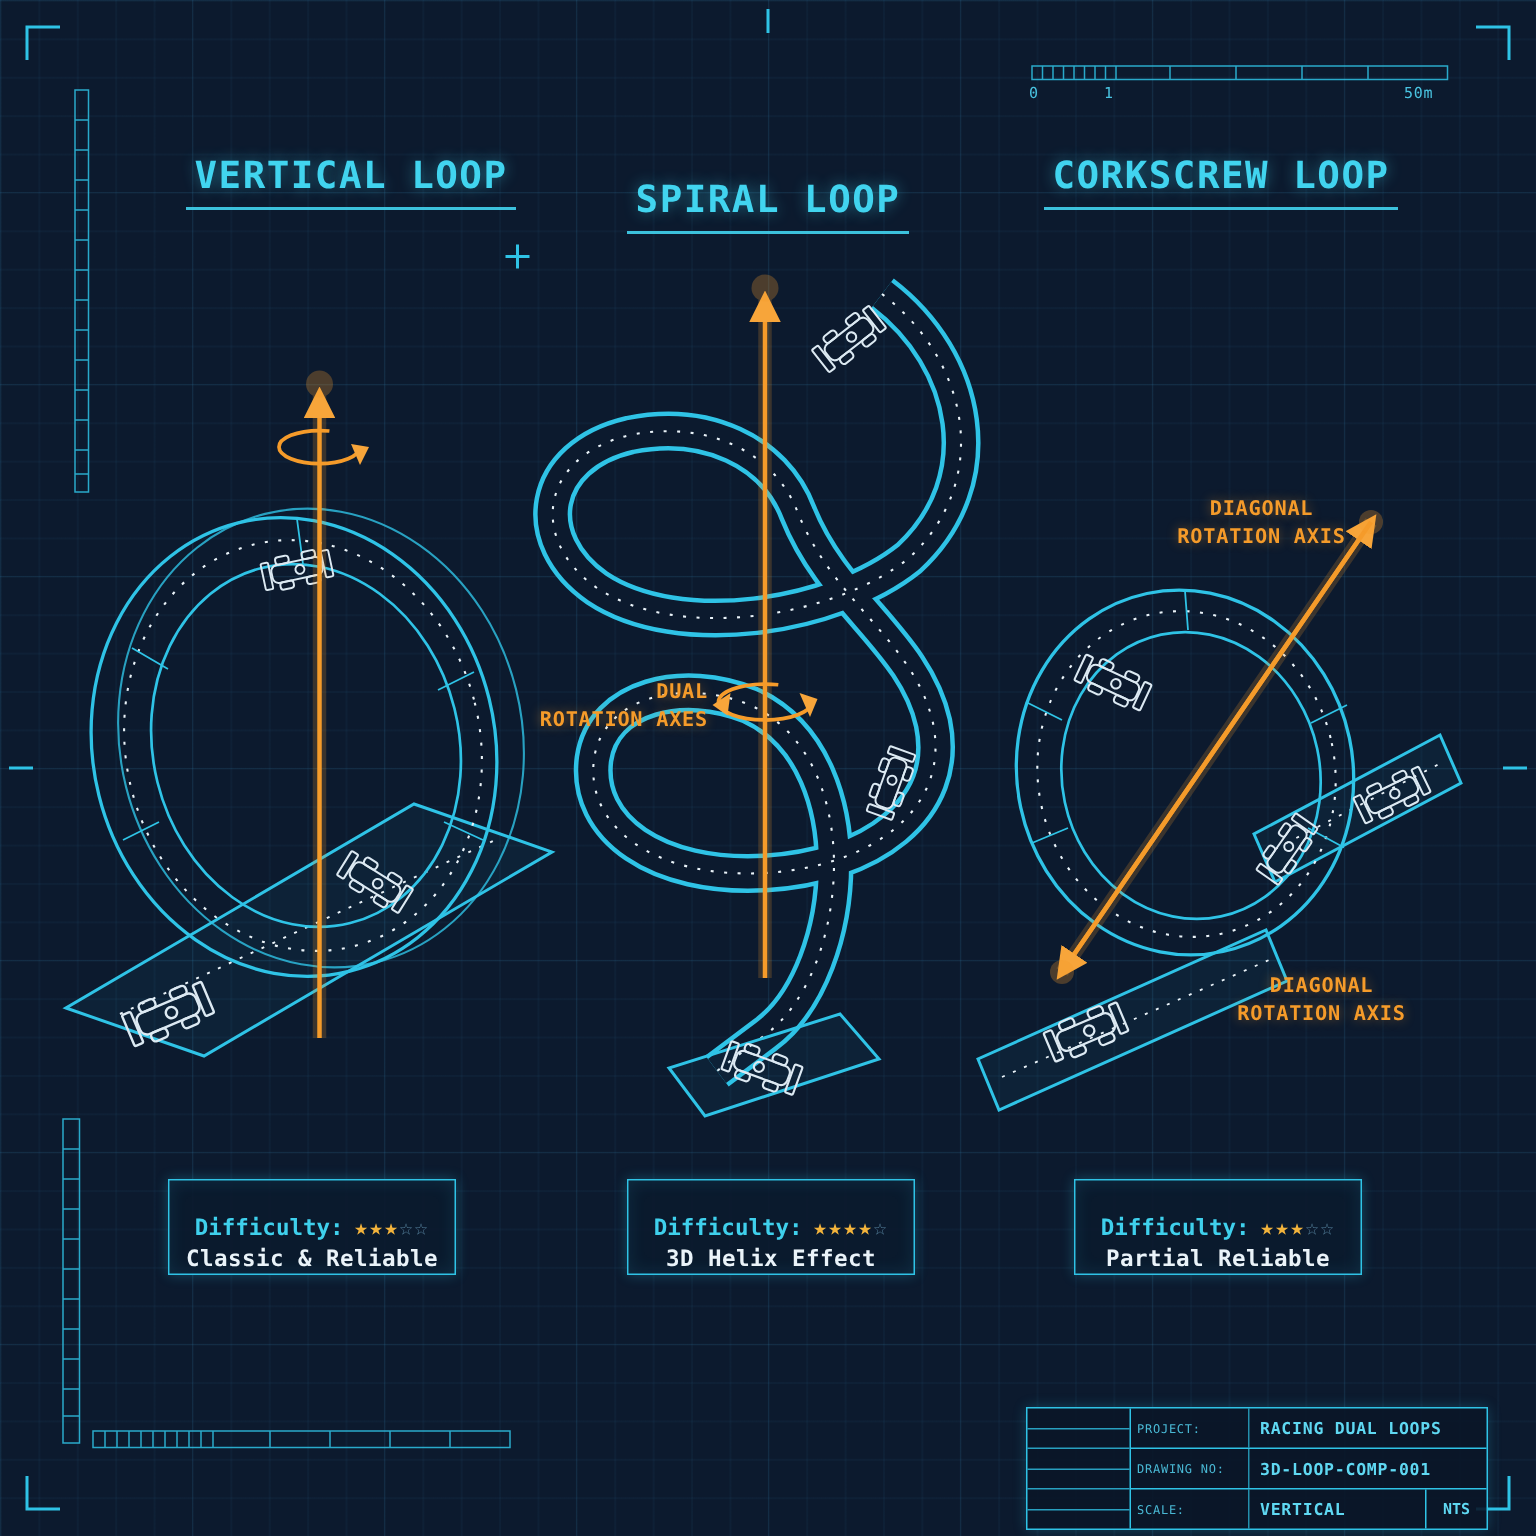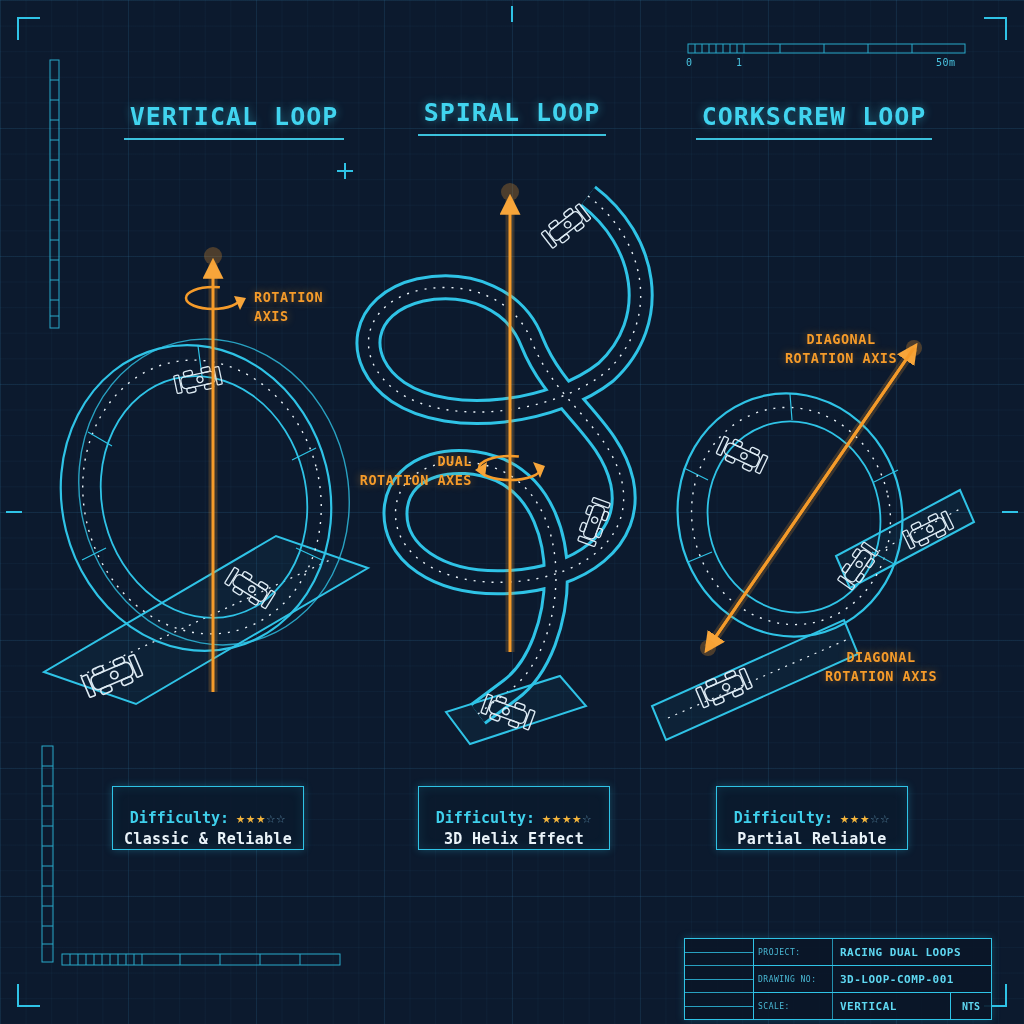--- a/index.html
+++ b/index.html
@@ -145,29 +145,27 @@
         <line x1="914" y1="348" x2="708" y2="648" stroke="#f59b2a" stroke-width="3" marker-end="url(#ah)"></line>
         <circle cx="914" cy="348" r="8" fill="#f59b2a" opacity=".28"></circle>
         <circle cx="708" cy="648" r="8" fill="#f59b2a" opacity=".28"></circle>
       </g>
     </g>
   </svg>
 
   <div class="heading" style="left:60px;top:102px;width:300px;padding-left:24px;">
     <span>VERTICAL LOOP</span>
   </div>
-  <div class="heading" style="left:362px;top:98px;width:300px;">
+  <div class="heading" style="left:362px;top:118px;width:300px;">
     <span>SPIRAL LOOP</span>
   </div>
   <div class="heading" style="left:664px;top:102px;width:300px;">
     <span>CORKSCREW LOOP</span>
   </div>
 
-  <div class="axis-label" style="left:254px;top:288px;width:130px;text-align:left;">ROTATION
-AXIS</div>
   <div class="axis-label" style="left:350px;top:452px;width:122px;text-align:right;">DUAL
 ROTATION AXES</div>
   <div class="axis-label" style="left:756px;top:330px;width:170px;text-align:center;">DIAGONAL
 ROTATION AXIS</div>
   <div class="axis-label" style="left:796px;top:648px;width:170px;text-align:center;">DIAGONAL
 ROTATION AXIS</div>
 
   <div class="scale-num" style="left:686px;top:57px;">0</div>
   <div class="scale-num" style="left:736px;top:57px;">1</div>
   <div class="scale-num" style="left:936px;top:57px;">50m</div>

